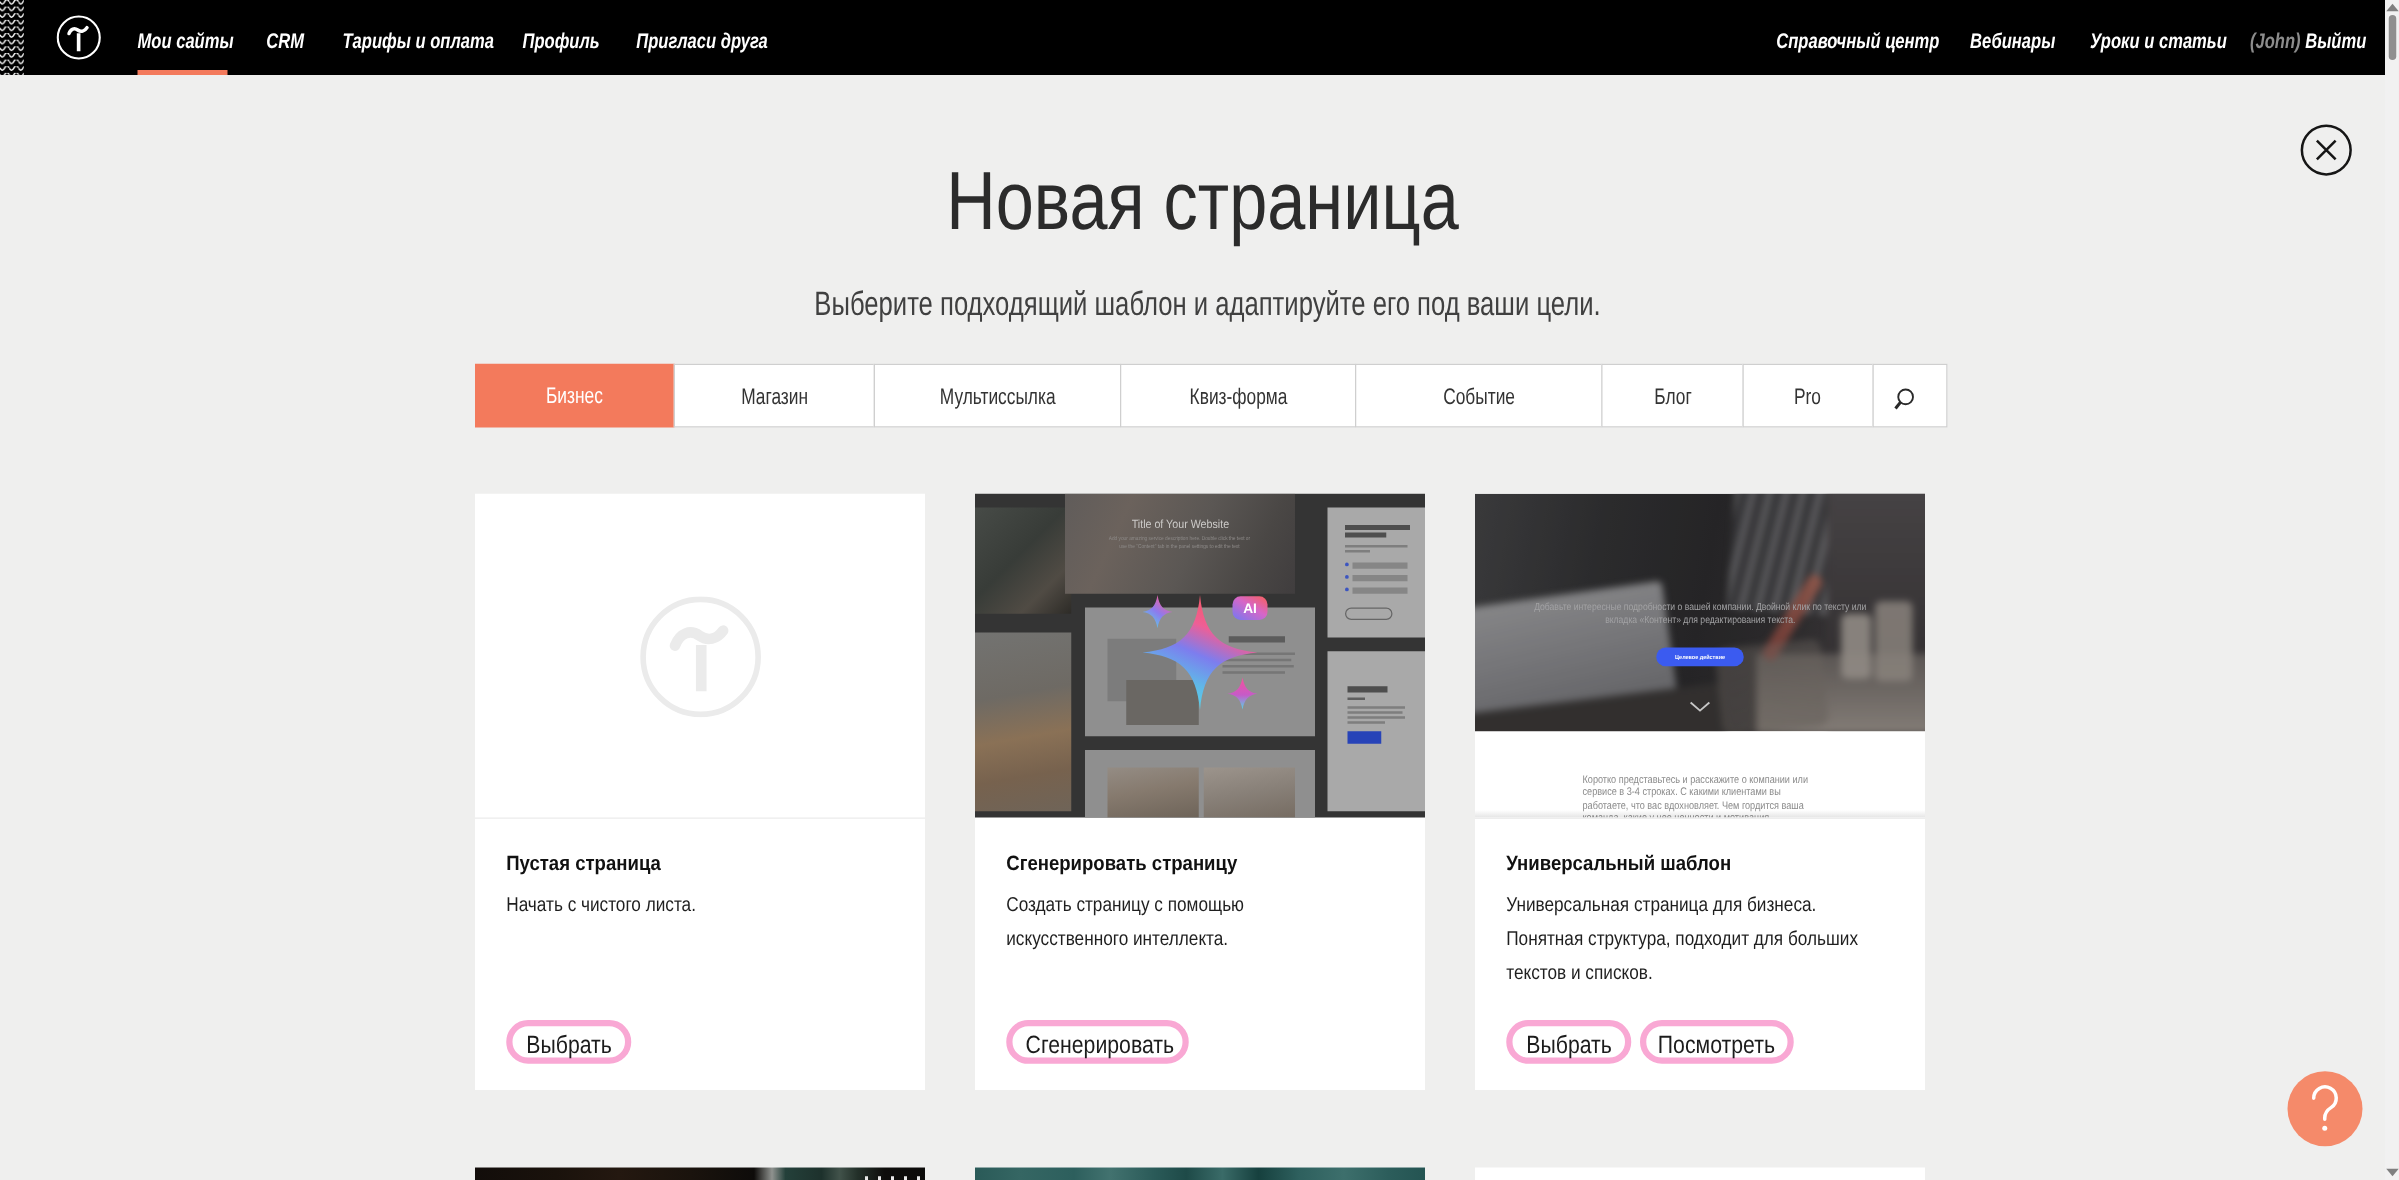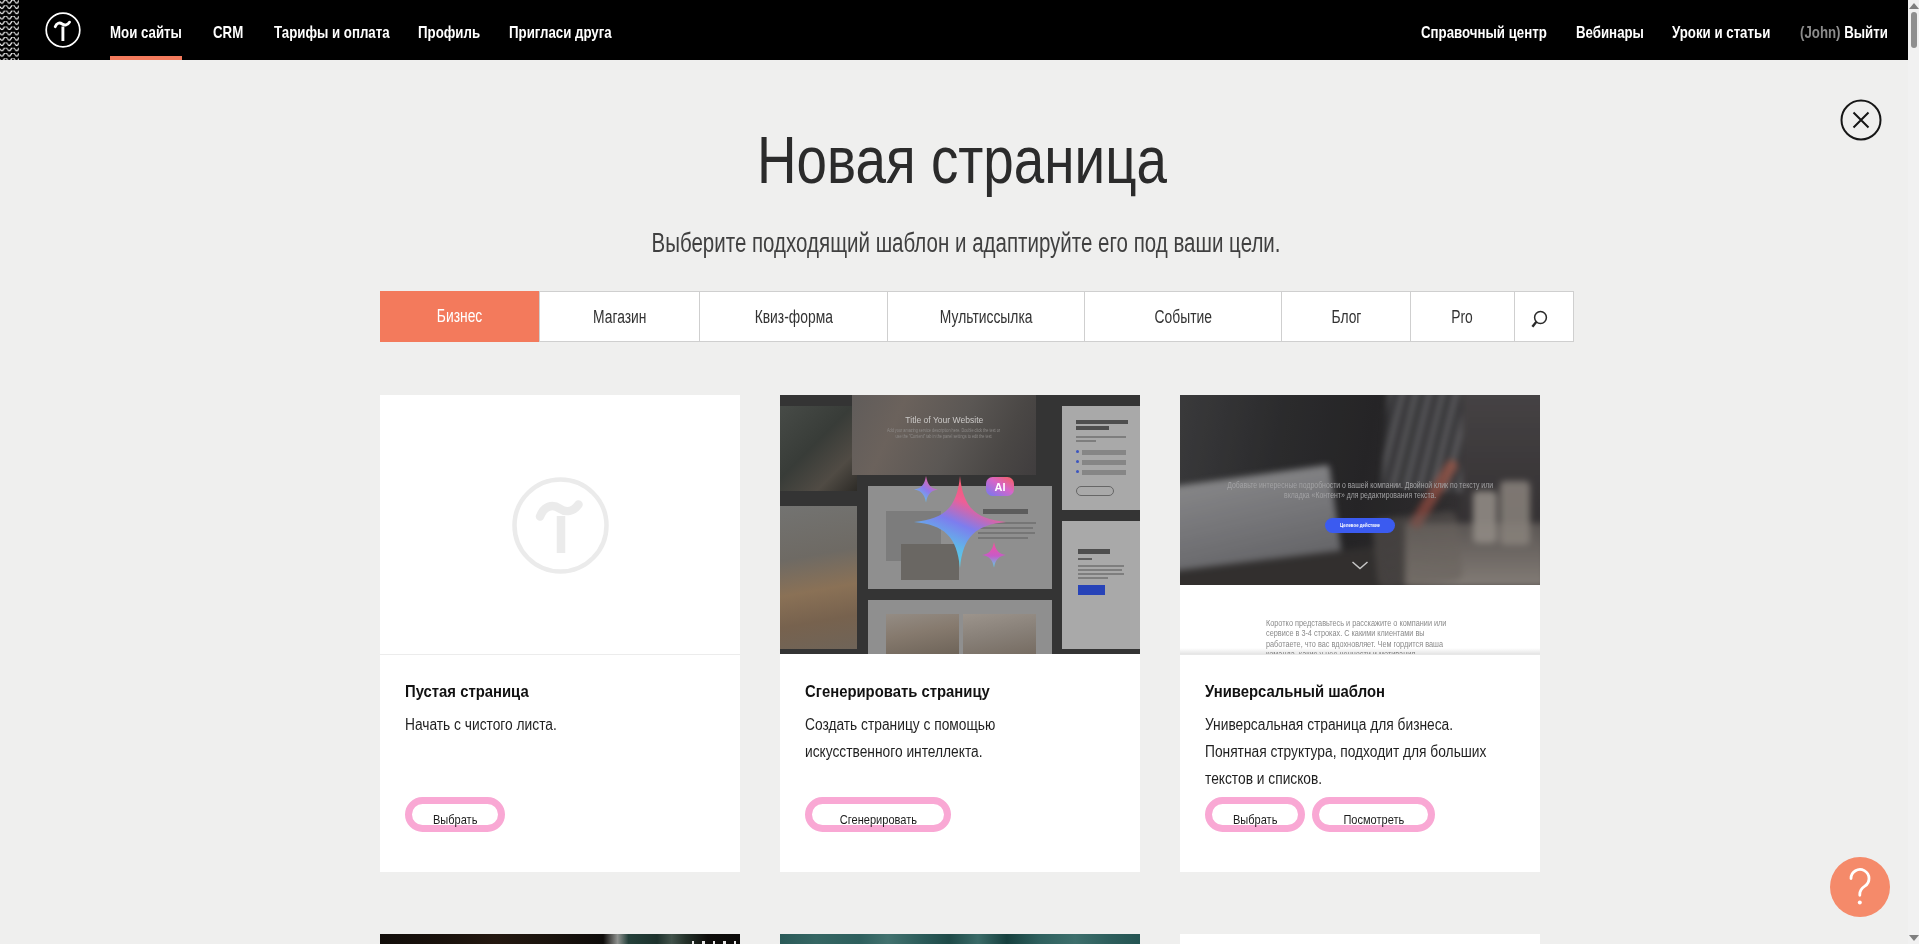--- a/index.html
+++ b/index.html
@@ -1,21 +1,21 @@
 <!DOCTYPE html>
 <html><head>
 <meta charset="utf-8">
 <style>
   * { margin:0; padding:0; box-sizing:border-box; }
   html,body { width:1919px; height:944px; overflow:hidden; }
   body { background:#efefee; font-family:"Liberation Sans",sans-serif; position:relative; }
   .abs { position:absolute; }
 
   
-  #nav { position:absolute; left:0; top:0; width:1908px; height:60px; background:#000; }
+  #nav { position:absolute; left:0; top:0; width:1908px; height:60px; background:#000;font-style:italic; }
   .nav-item { position:absolute; top:0; height:60px; line-height:66px; color:#fff;
               font-weight:bold; font-size:17px; white-space:nowrap;
               transform:scaleX(0.78); transform-origin:left center; }
   #underline { position:absolute; left:110px; top:56px; width:72px; height:4px; background:#f37a5c; }
 
   
   #closebtn { position:absolute; left:1840px; top:99px; }
   #title { position:absolute; left:0; top:122px; width:1924px; text-align:center;
            font-size:66px; font-weight:400; color:#2b2b2b; transform:scaleX(0.83); transform-origin:center; }
   #subtitle { position:absolute; left:0; top:228px; width:1932px; text-align:center;
@@ -28,22 +28,22 @@
   .tab > span { display:inline-block; transform:scaleX(0.77); transform-origin:center; white-space:nowrap; }
   .tab.active { background:#f37a5c; color:#fff; border:none; margin-left:0; }
 
   
   .card { position:absolute; top:395px; width:360px; height:477px; background:#fff; }
   .cimg { position:absolute; left:0; top:0; width:360px; height:259px; overflow:hidden; }
   .ctitle { position:absolute; left:25px; top:287px; font-size:16.5px; font-weight:bold; color:#111;
             transform:scaleX(0.9); transform-origin:left center; white-space:nowrap; }
   .cdesc { position:absolute; left:25px; top:316px; font-size:16px; line-height:27px; color:#1f1f1f;
            transform:scaleX(0.86); transform-origin:left top; white-space:nowrap; }
-  .btn { position:absolute; top:402px; height:35px; border:7px solid #f9a8d4; border-radius:18px;
-         background:#fff; font-size:13px; color:#1c1c1c; line-height:31px; text-align:center; }
+  .btn { position:absolute; top:421px; height:35px; border:5px solid #f9a8d4; border-radius:18px;
+         background:#fff; font-size:20px; color:#1c1c1c; line-height:31px; text-align:center; }
   .btn > span { display:inline-block; transform:scaleX(0.85); transform-origin:center; white-space:nowrap; }
 
   
   #help { position:absolute; left:1830px; top:857px; width:60px; height:60px; border-radius:50%;
           background:#f58a6a; }
   #sbar { position:absolute; left:1908px; top:0; width:11px; height:944px; background:#f1f1f1; }
   #sthumb { position:absolute; left:3px; top:12px; width:6px; height:36px; background:#8f8f8f; border-radius:3px; }
   .sarr { position:absolute; left:1px; width:0; height:0; border-left:5px solid transparent; border-right:5px solid transparent; }
 </style>
 </head>
@@ -78,24 +78,24 @@
 <svg id="closebtn" width="42" height="42" viewBox="0 0 42 42">
   <circle cx="21" cy="21" r="19.5" fill="none" stroke="#161616" stroke-width="2"></circle>
   <path d="M13.5,13.5 L28.5,28.5 M28.5,13.5 L13.5,28.5" stroke="#161616" stroke-width="2"></path>
 </svg>
 <div id="title">Новая страница</div>
 <div id="subtitle">Выберите подходящий шаблон и адаптируйте его под ваши цели.</div>
 
 <div id="tabs">
   <div class="tab active" style="width:160px"><span>Бизнес</span></div>
   <div class="tab" style="width:161px"><span>Магазин</span></div>
+  <div class="tab" style="width:198px"><span>Мультиссылка</span></div>
   <div class="tab" style="width:189px"><span>Квиз-форма</span></div>
-  <div class="tab" style="width:198px"><span>Мультиссылка</span></div>
   <div class="tab" style="width:198px"><span>Событие</span></div>
-  <div class="tab" style="width:130px"><span>Блог</span></div>
+  <div class="tab" style="width:114px"><span>Блог</span></div>
   <div class="tab" style="width:105px"><span>Pro</span></div>
   <div class="tab" style="width:60px;position:relative">
     <svg width="20" height="20" viewBox="0 0 20 20" style="position:absolute;left:16px;top:16px">
       <circle cx="9.5" cy="9.5" r="5.9" fill="none" stroke="#2a2a2a" stroke-width="1.5"></circle>
       <path d="M5.4,13.8 L1.4,18.8" stroke="#2a2a2a" stroke-width="2.4"></path>
     </svg>
   </div>
 </div>
 
 <div class="card" style="left:380px">

